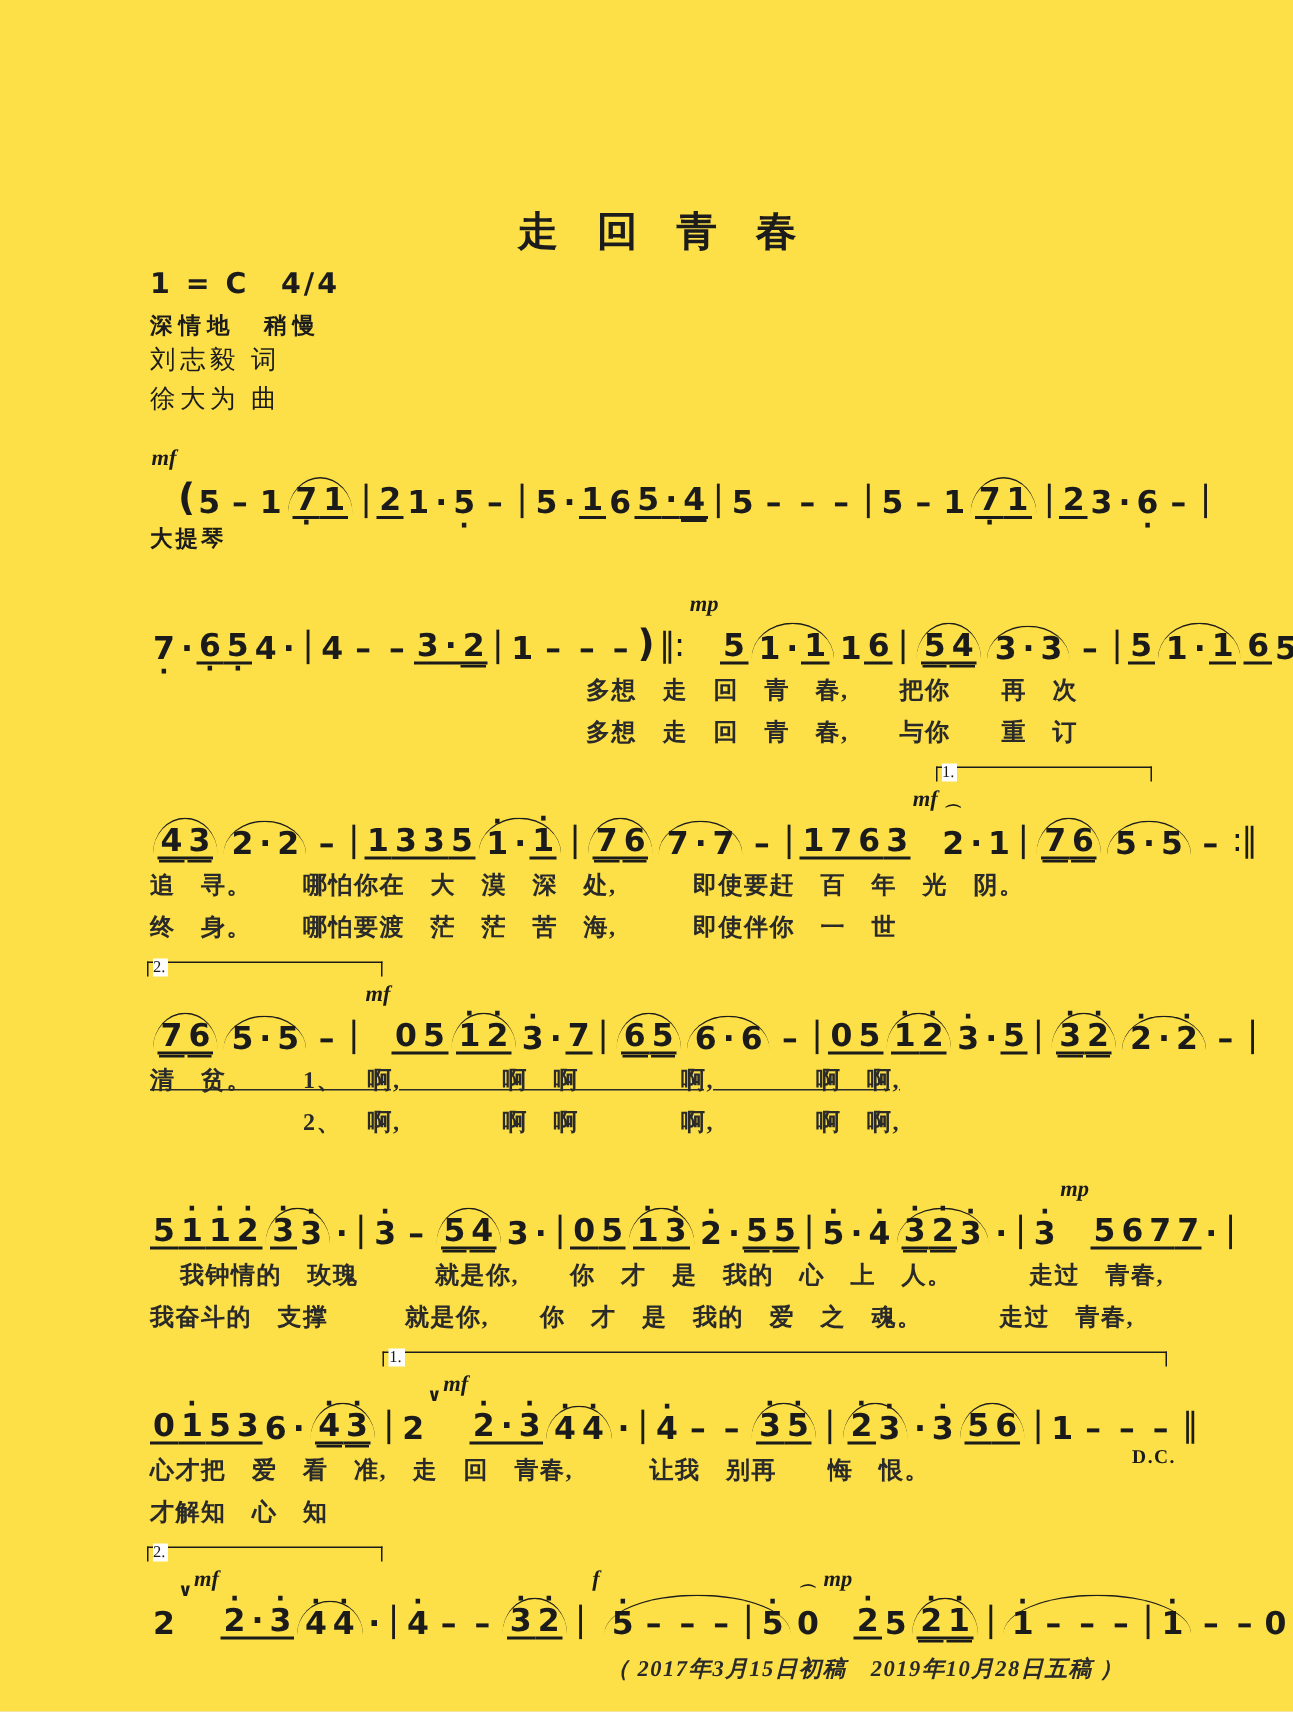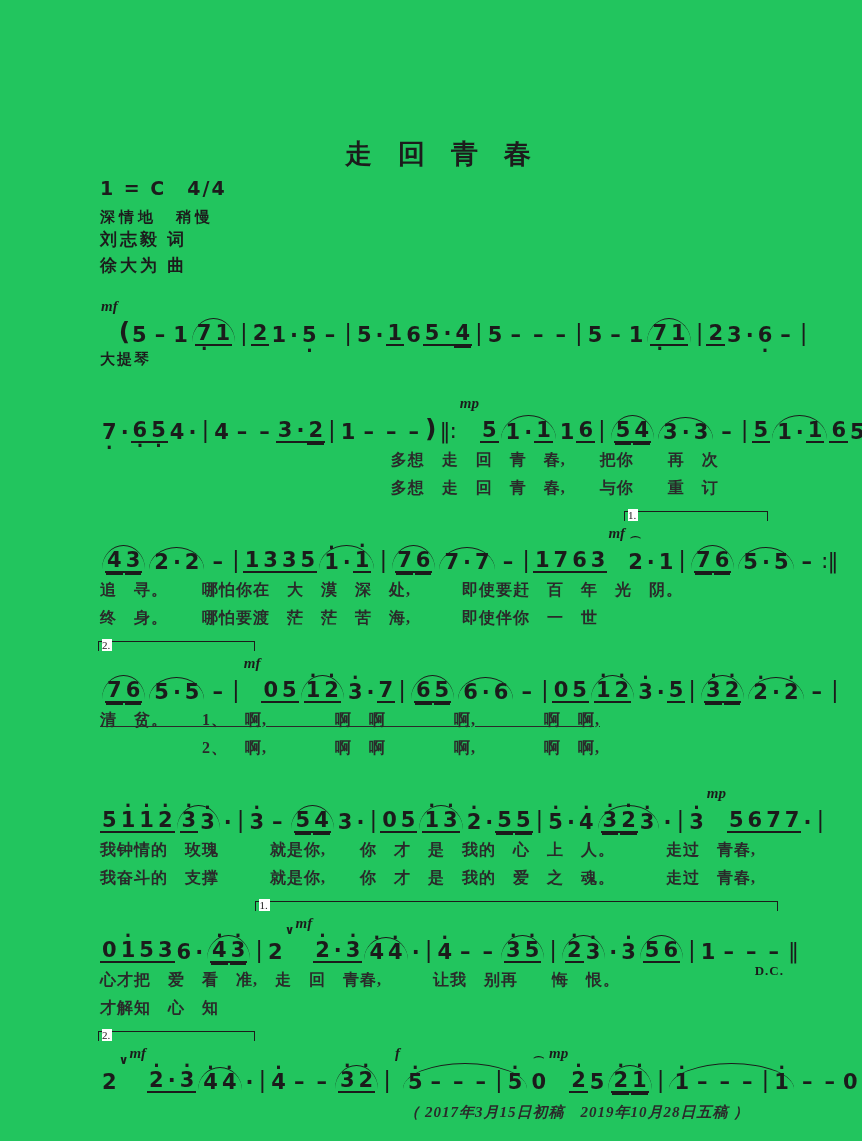--- a/index.html
+++ b/index.html
@@ -1,29 +1,29 @@
 <!DOCTYPE html>
 <html><head>
 <meta charset="utf-8">
 <style>
   html,body{margin:0;padding:0;background:#e9e9e9;}
   .page{
-    width:862px;height:1141px;background:#22c55e;margin:0 auto;
+    width:862px;height:1141px;background:#fde047;margin:0 auto;
     box-sizing:border-box;padding:136px 86px 0 100px;overflow:hidden;
     font-family:"Liberation Serif",serif;color:#222;
   }
   
   .title{
     text-align:center;font-size:27px;font-weight:bold;letter-spacing:26px;
     padding-left:26px;color:#1c1c1c;margin-bottom:4px;
   }
   .meta-row{display:flex;justify-content:space-between;align-items:baseline;flex-direction:column;}
   .keytime{font-family:"DejaVu Sans",sans-serif;font-weight:bold;font-size:19px;letter-spacing:2px;color:#1c1c1c;}
   .tempo{font-size:15px;font-weight:bold;letter-spacing:4px;color:#1c1c1c;margin-top:6px;}
-  .credit{font-size:17px;font-weight:bold;letter-spacing:3px;color:#1c1c1c;line-height:1.55;text-align:center;}
+  .credit{font-size:17px;font-weight:normal;letter-spacing:3px;color:#1c1c1c;line-height:1.55;text-align:center;}
   
   .systems{margin-top:2px;}
   .system{position:relative;padding-top:16px;margin-bottom:10px;}
   .notation{
     display:flex;justify-content:space-between;align-items:flex-end;
     padding-top:14px;min-height:34px;
   }
   .note{
     position:relative;display:inline-block;
     font-family:"DejaVu Sans",sans-serif;font-weight:bold;font-size:21px;
@@ -355,21 +355,21 @@
           <span class="bar">|</span>
           <span class="note hi">3</span>
           <span class="dyn">mp</span>
           <span class="note u1">5</span>
           <span class="note u1">6</span>
           <span class="note u1">7</span>
           <span class="note u1">7</span>
           <span class="note">·</span>
           <span class="bar">|</span>
         </div>
-        <div class="lyric" style="padding-left: 0%;">我钟情的　玫瑰　　　就是你,　　你　才　是　我的　心　上　人。　　　走过　青春,</div>
+        <div class="lyric" style="padding-left: 0%; text-align: right;">我钟情的　玫瑰　　　就是你,　　你　才　是　我的　心　上　人。　　　走过　青春,</div>
         <div class="lyric" style="padding-left: 0%;">我奋斗的　支撑　　　就是你,　　你　才　是　我的　爱　之　魂。　　　走过　青春,</div>
       </div>
       <div class="system">
         <div class="volta wide">
           <span class="volta-label">1.</span>
         </div>
         <div class="notation">
           <span class="note u1">0</span>
           <span class="note hi u1">1</span>
           <span class="note u1">5</span>

